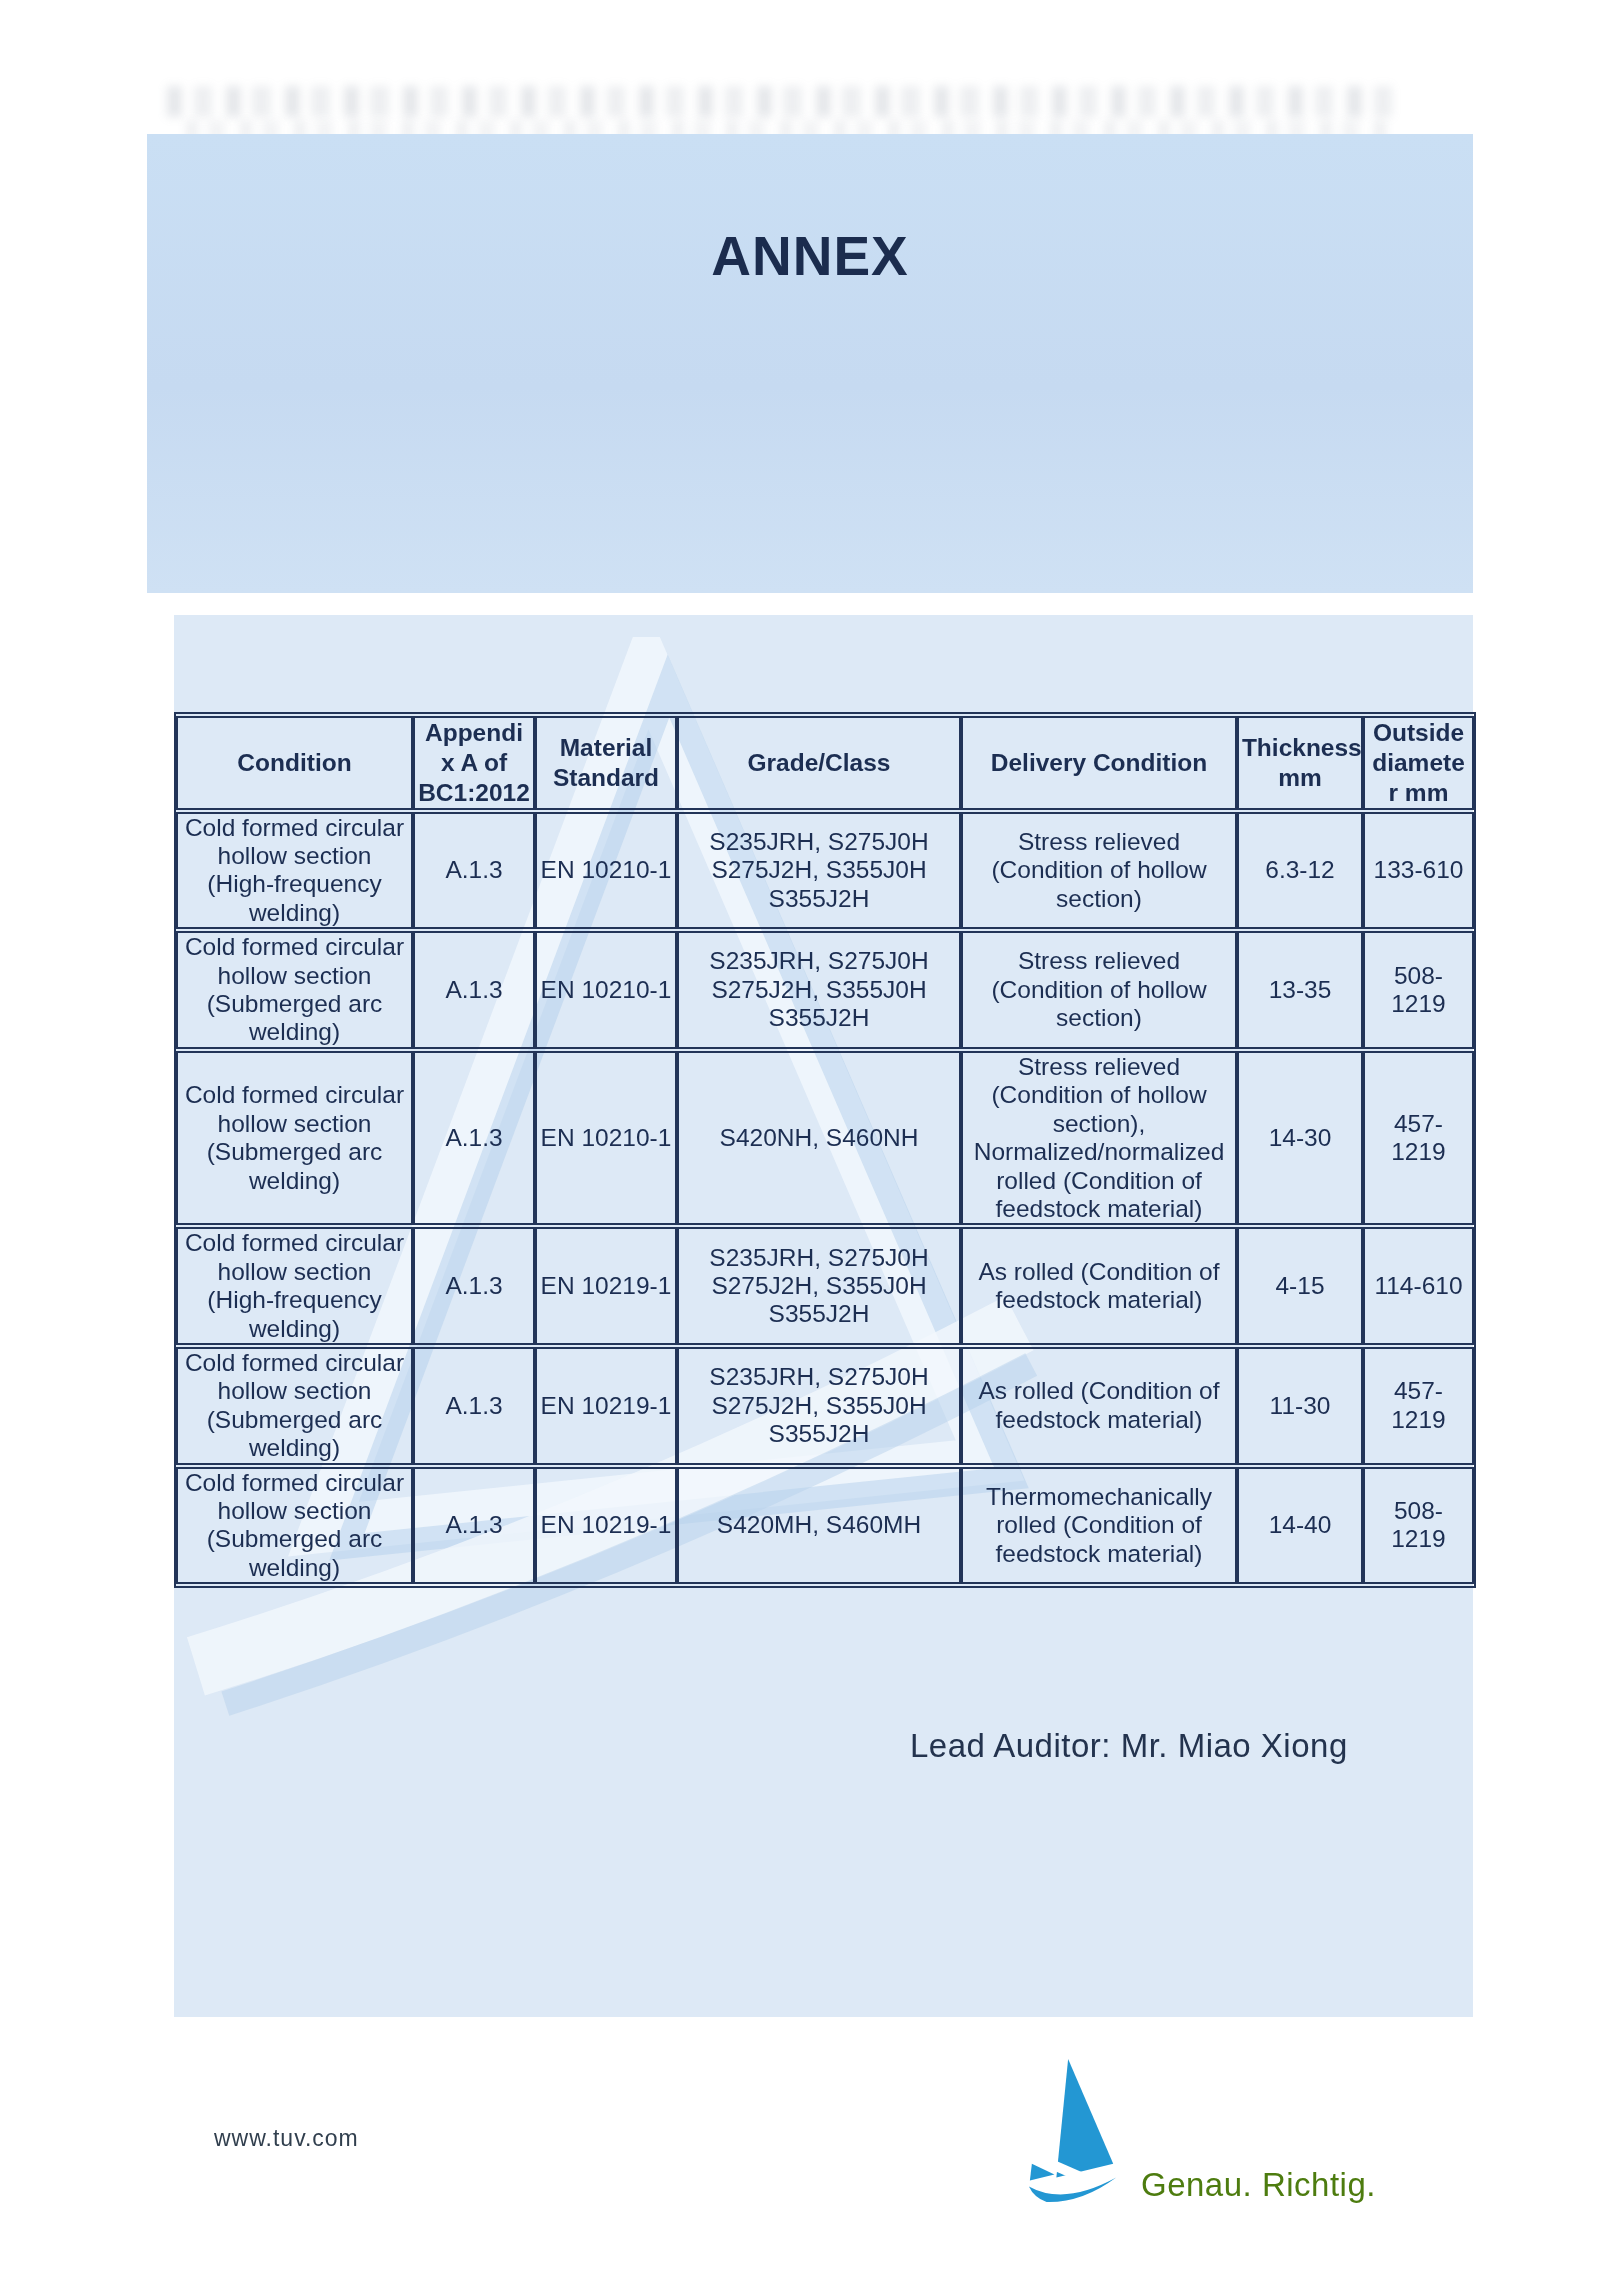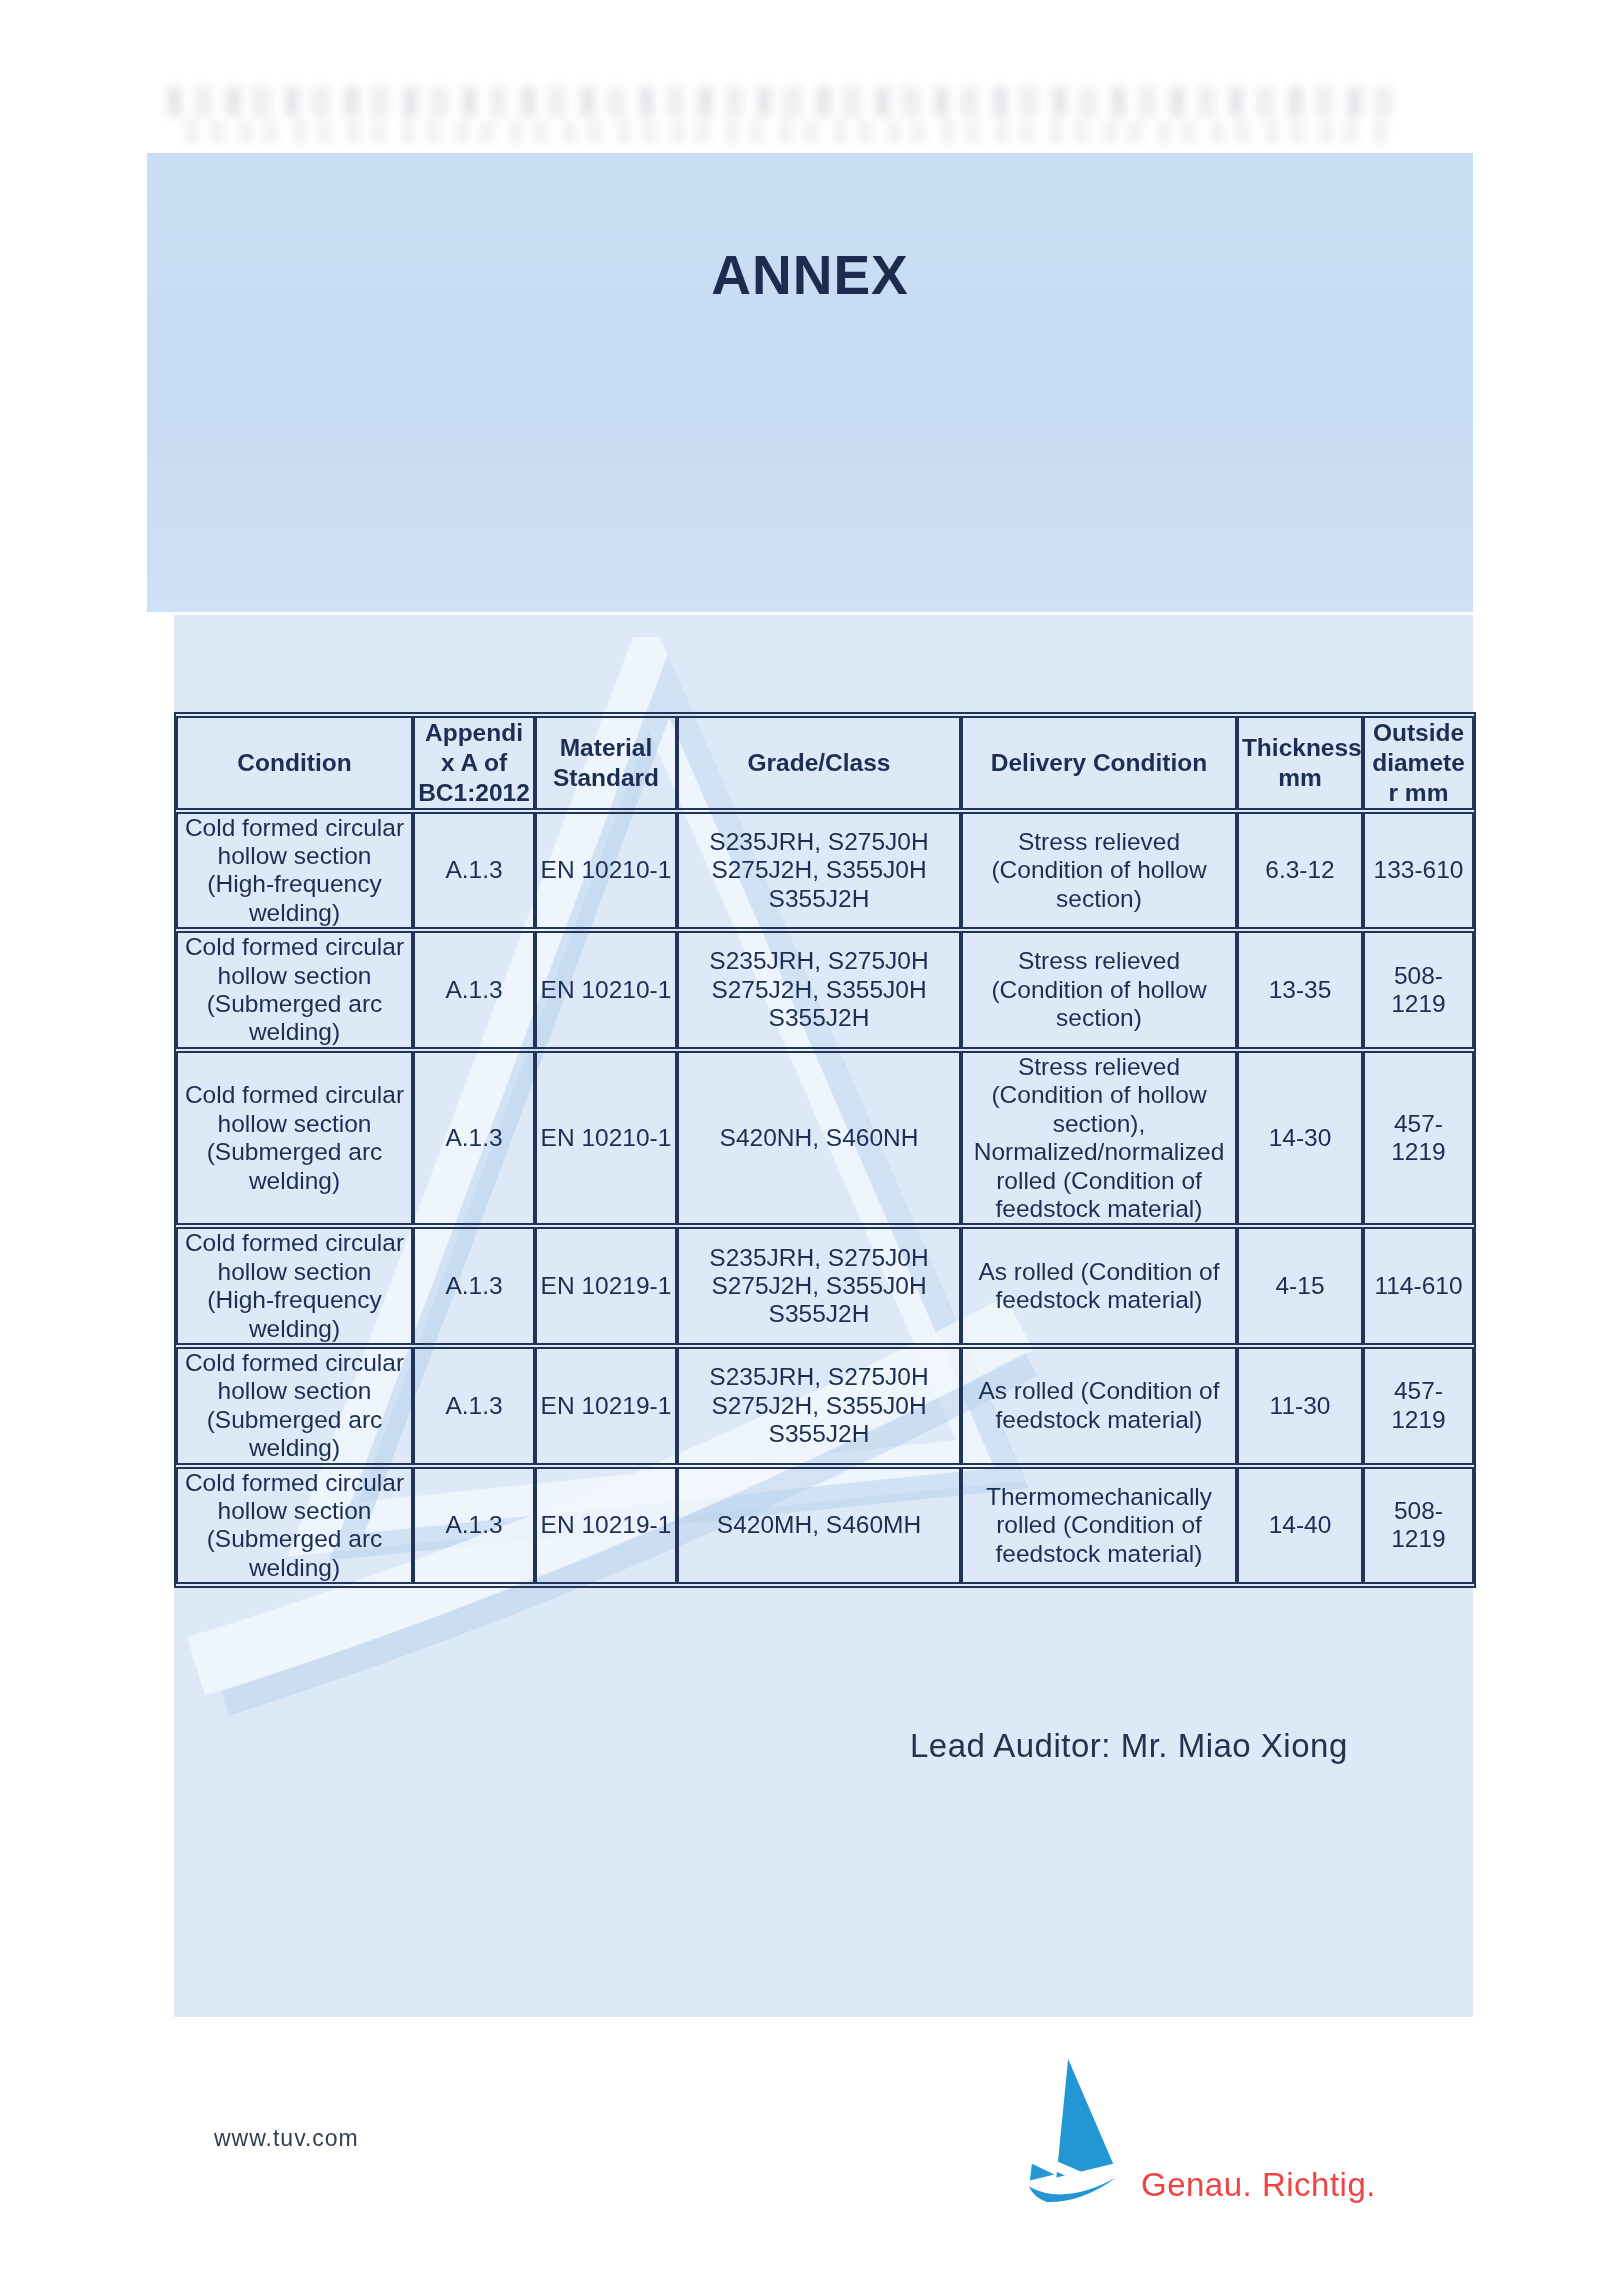--- a/index.html
+++ b/index.html
@@ -14,21 +14,21 @@
     background:repeating-linear-gradient(90deg,
       rgba(128,138,154,.40) 0 14.7px, rgba(128,138,154,0) 14.7px 26.5px,
       rgba(128,138,154,.28) 26.5px 45px, rgba(128,138,154,0) 45px 59px);}
   .ghost-b{left:186px;top:120px;width:1206px;height:23.5px;opacity:.38;
     background:repeating-linear-gradient(90deg,
       rgba(128,138,154,.34) 0 11.8px, rgba(128,138,154,0) 11.8px 21.6px,
       rgba(128,138,154,.26) 21.6px 39px, rgba(128,138,154,0) 39px 54px);}
 
   
   .header-panel{
-    position:absolute;left:147px;top:153px;width:1326px;height:459px;
+    position:absolute;left:147px;top:134px;width:1326px;height:459px;
     background:linear-gradient(180deg,#cadff4 0%,#c6daf1 55%,#cfe1f4 100%);
   }
   .title-block{
     position:absolute;left:0;right:0;top:86px;text-align:center;
     font-weight:bold;font-size:55px;line-height:73px;letter-spacing:1px;
     color:#1b2c4e;
   }
 
   
   .main-tint{
@@ -71,21 +71,21 @@
   }
   .logo{position:absolute;left:1025px;top:2056px;width:100px;height:149px;}
   .brand{
     position:absolute;left:1137px;top:2092px;
     font-size:49px;color:#333e4a;letter-spacing:0.5px;white-space:nowrap;
   }
   .brand .tuv{font-weight:bold;}
   .brand .reg{font-size:23.5px;vertical-align:27.4px;}
   .tagline{
     position:absolute;left:1141px;top:2166px;
-    font-size:33px;color:#ef4444;letter-spacing:0.5px;
+    font-size:33px;color:#4d7c0f;letter-spacing:0.5px;
   }
 </style>
 </head>
 <body>
 
 <div class="page">
 
   <div class="ghost-row ghost-a"></div>
   <div class="ghost-row ghost-b"></div>
 

